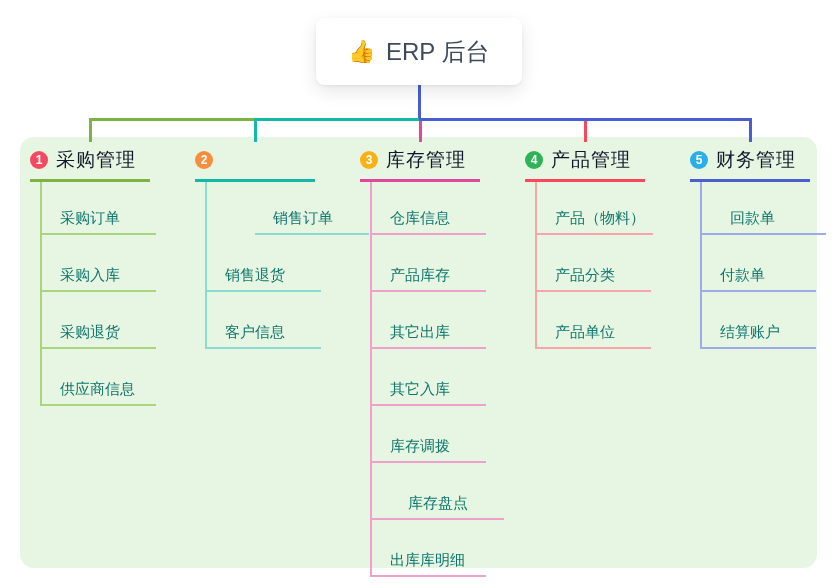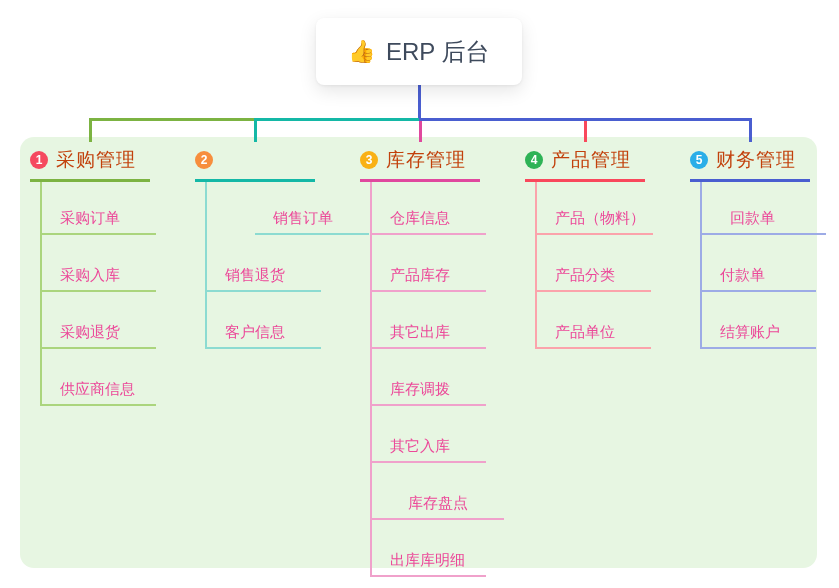--- a/index.html
+++ b/index.html
@@ -25,31 +25,31 @@
   .branch-header{
     display:flex;align-items:center;height:27px;
     padding-bottom:6px;border-bottom:3px solid;
   }
   .badge{
     width:18px;height:18px;border-radius:50%;flex:none;
     color:#ffffff;font-size:12px;line-height:18px;text-align:center;
     margin-right:8px;font-weight:bold;
   }
   .branch-label{
-    font-size:19px;font-weight:500;color:#c2410c;
+    font-size:19px;font-weight:500;color:#0f172a;
     letter-spacing:1px;white-space:nowrap;
   }
   .branch-children{margin-left:10px;border-left:2px solid;width:max-content;}
   .child-item{
     width:max-content;min-width:88px;
     padding:31px 8px 6px 18px;border-bottom:2px solid;
   }
   .child-item:first-child{padding-top:27px;}
   .child-label{
-    font-size:15px;line-height:16px;color:#ec4899;white-space:nowrap;
+    font-size:15px;line-height:16px;color:#0f766e;white-space:nowrap;
     display:inline-block;
   }
 </style>
 </head>
 <body>
 
 <div class="panel"></div>
 
 <div class="connector-layer" id="connector-layer">
     <div class="connector" style="left: 418px; top: 85px; width: 3px; height: 36px; background: rgb(74, 94, 208);"></div>
@@ -93,22 +93,22 @@
     </div>
     <div class="branch" style="left: 360px; top: 146px;">
       <div class="branch-header" style="border-bottom-color: rgb(224, 72, 158); width: 120px;">
         <span class="badge" style="background: rgb(249, 177, 21);">3</span>
         <span class="branch-label">库存管理</span>
       </div>
       <div class="branch-children" style="border-left-color: rgb(240, 161, 203);">
         <div class="child-item" style="border-bottom-color: rgb(240, 161, 203);"><span class="child-label">仓库信息</span></div>
         <div class="child-item" style="border-bottom-color: rgb(240, 161, 203);"><span class="child-label">产品库存</span></div>
         <div class="child-item" style="border-bottom-color: rgb(240, 161, 203);"><span class="child-label">其它出库</span></div>
+        <div class="child-item" style="border-bottom-color: rgb(240, 161, 203);"><span class="child-label">其它入库</span></div>
         <div class="child-item" style="border-bottom-color: rgb(240, 161, 203);"><span class="child-label">库存调拨</span></div>
-        <div class="child-item" style="border-bottom-color: rgb(240, 161, 203);"><span class="child-label">其它入库</span></div>
         <div class="child-item" style="border-bottom-color: rgb(240, 161, 203); padding-left: 36px;"><span class="child-label">库存盘点</span></div>
         <div class="child-item" style="border-bottom-color: rgb(240, 161, 203);"><span class="child-label">出库库明细</span></div>
       </div>
     </div>
     <div class="branch" style="left: 525px; top: 146px;">
       <div class="branch-header" style="border-bottom-color: rgb(249, 72, 92); width: 120px;">
         <span class="badge" style="background: rgb(46, 179, 86);">4</span>
         <span class="branch-label">产品管理</span>
       </div>
       <div class="branch-children" style="border-left-color: rgb(251, 163, 171);">

